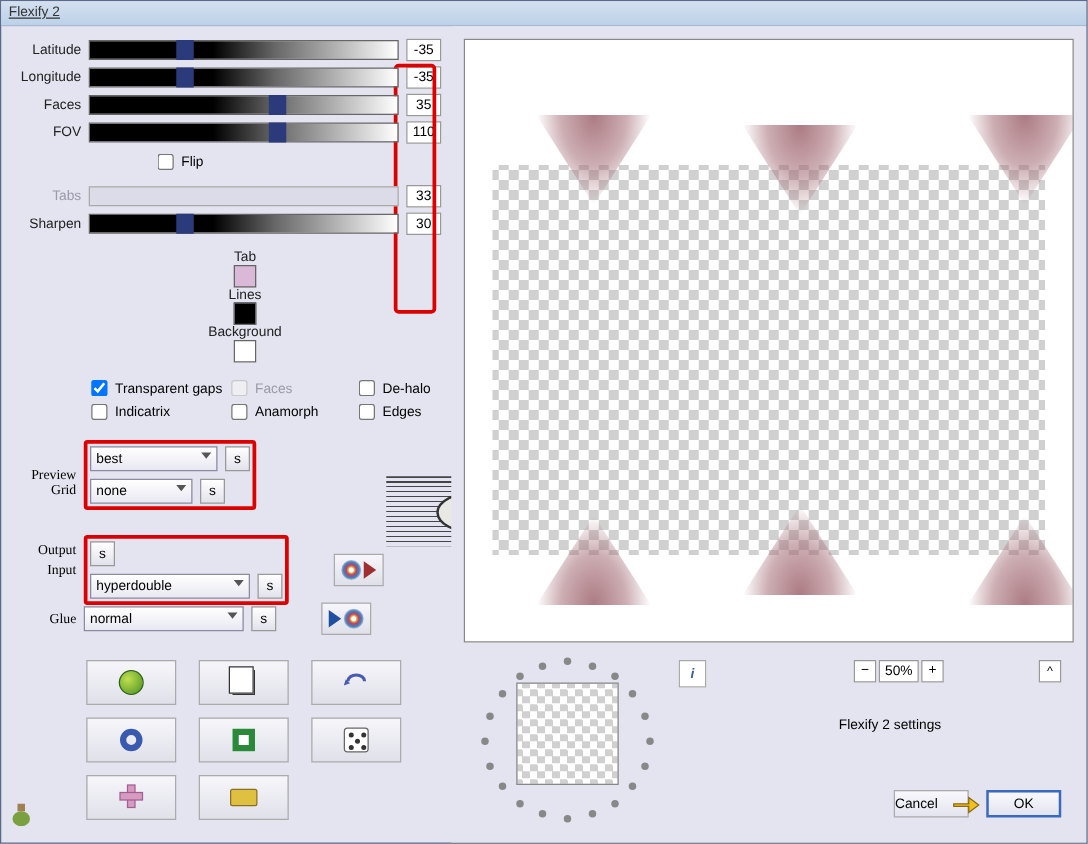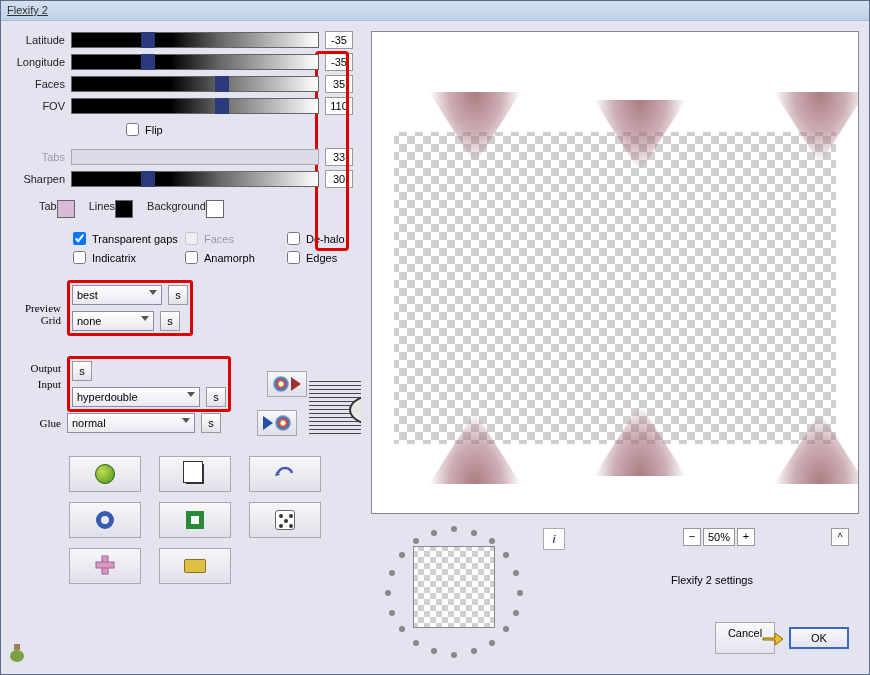--- a/index.html
+++ b/index.html
@@ -12,21 +12,21 @@
   .preview-area { background: #fff; border: 1px solid #888; flex: 1; position: relative; overflow: hidden; }
   .slider-row { display: flex; align-items: center; margin-bottom: 4px; gap: 6px; }
   .slider-label { width: 56px; text-align: right; color: #222; }
   .slider-label.disabled { color: #9a9aaa; }
   .slider-track { flex: 1; height: 16px; background: linear-gradient(to right, #000 0%, #000 40%, #666 60%, #fff 100%); border: 1px solid #666; position: relative; }
   .slider-track.plain { background: #dcdce8; border: 1px solid #aaa; }
   .slider-thumb { position: absolute; top: -1px; width: 14px; height: 16px; background: #2a3a7a; }
   .slider-value { width: 28px; height: 18px; background: #fff; border: 1px solid #999; text-align: center; line-height: 16px; }
   .redbox-values { position: absolute; top: 30px; left: 314px; width: 34px; height: 200px; border: 3px solid #dd0000; border-radius: 4px; pointer-events: none; }
   .flip-row { display: flex; align-items: center; margin: 8px 0 12px 72px; gap: 6px; padding-left: 45px; }
-  .colorbox-row { display: flex; margin: 12px 0 14px 30px; }
+  .colorbox-row { display: flex; align-items:center; margin: 12px 0 14px 30px; flex-direction: column; }
   .colorbox-row .lbl { color:#222; }
   .swatch { width:18px; height:18px; border:1px solid #666; display:inline-block; }
   .check-grid { display: grid; grid-template-columns: 110px 100px 100px; gap: 6px 2px; margin-left: 64px; margin-bottom: 16px; }
   .chk { display:flex; align-items:center; gap:6px; }
   .chk input { width:13px; height:13px; }
   .chk .disabled { color:#9a9aaa; }
   .combo-row { display:flex; align-items:center; gap:6px; margin-bottom:6px; }
   .combo-label { width: 52px; text-align: right; font-family: Liberation Serif, serif; }
   .combo { height: 20px; background: linear-gradient(#fff,#e8e8f2); border: 1px solid #8a8aa0; display:flex; align-items:center; padding: 0 4px; position:relative; }
   .combo .arrow { position:absolute; right:4px; top:4px; width:0; height:0; border-left:4px solid transparent; border-right:4px solid transparent; border-top:5px solid #555; }
@@ -35,21 +35,21 @@
   .btn-grid { display:grid; grid-template-columns:repeat(3,72px); gap:10px 18px; margin-left: 60px; margin-top: 20px; }
   .tool-btn { height:36px; background:linear-gradient(#f6f6fa,#e0e0ea); border:1px solid #aaa; display:flex; align-items:center; justify-content:center; cursor:pointer; }
   .media-btn { width:40px; height:26px; background:linear-gradient(#f6f6fa,#e0e0ea); border:1px solid #aaa; display:flex; align-items:center; justify-content:center; gap:2px; cursor:pointer; }
   .checker-thumb { width:82px; height:82px; background: repeating-conic-gradient(#d0d0d0 0% 25%, #fff 0% 50%) 50% / 12px 12px; border:1px solid #888; }
   .dot { width:6px; height:6px; background:#888; border-radius:50%; position:absolute; }
   .info-btn { width:22px;height:22px;background:#fff;border:1px solid #aaa;display:flex;align-items:center;justify-content:center;font-style:italic;font-weight:bold;color:#3a5a9a;cursor:pointer;}
   .zoom-group { display:flex; align-items:center; gap:2px; }
   .zoom-btn { width:18px;height:18px;background:#fff;border:1px solid #999;text-align:center;line-height:14px;cursor:pointer;}
   .zoom-val { width:32px;height:18px;background:#fff;border:1px solid #999;text-align:center;line-height:16px;}
   .ok-btn { width:60px;height:22px;background:linear-gradient(#f8f8fc,#e4e4f0);border:2px solid #3a6ac0;text-align:center;line-height:18px;cursor:pointer;}
-  .cancel-btn { width:60px;height:32px;background:linear-gradient(#f8f8fc,#e4e4f0);border:1px solid #aaa;text-align:center;line-height:20px;cursor:pointer;}
+  .cancel-btn { width:60px;height:22px;background:linear-gradient(#f8f8fc,#e4e4f0);border:1px solid #aaa;line-height:20px;cursor:pointer;}
   .hand { width:24px;height:18px;position:absolute;left:-28px;top:2px;}
   .checker-prev { position:absolute; top:100px; left:22px; right:22px; height:312px; background: repeating-conic-gradient(#d0d0d0 0% 25%, #fff 0% 50%) 50% / 16px 16px; }
   .shape { position:absolute; width:92px; height:72px; background: radial-gradient(ellipse at 50% 100%, rgba(163,108,117,0.9) 0%, rgba(163,108,117,0.55) 40%, rgba(163,108,117,0) 70%); clip-path: polygon(50% 0%, 100% 100%, 0% 100%); }
   .watermark { position:absolute; top:360px; left:308px; width:138px; height:60px; pointer-events:none; }
   .wm-lines { background: repeating-linear-gradient(#000 0 1px, transparent 1px 4px); width:138px; height:56px; position:absolute; opacity:0.7;}
   .wm-oval { position:absolute; left:40px; top:12px; width:62px; height:34px; background:#e8e8e4; border:2px solid #333; border-radius:50%; display:flex; align-items:center; justify-content:center; font-family: cursive; font-size:12px; }
   .cd-ic { width:16px;height:16px;border-radius:50%;background:radial-gradient(circle,#fff 15%,#e0c050 20%,#c04060 35%,#4080c0 55%,#d0d0d0 75%);}
   .play-tri { width:0;height:0;border-top:7px solid transparent;border-bottom:7px solid transparent;border-left:10px solid #a03030;}
   .globe-ic{width:20px;height:20px;border-radius:50%;background:radial-gradient(circle at 35% 35%,#c0e050,#4a9020);border:1px solid #2a6010;}
   .copy-ic{width:18px;height:20px;border:1px solid #333;background:#fff;position:relative;}
@@ -158,21 +158,21 @@
             <input type="checkbox" style="">
             <span>Edges</span>
           </div>
       </div>
 
       <div class="combo-row">
         <div class="combo-label">Preview</div>
         <div class="redbox-sm" style="display:inline-block">
           <div style="display:flex;gap:6px;flex-direction:column">
             <div style="display:flex;gap:6px">
-              <div class="combo" style="width:90px">
+              <div class="combo" style="width:102px">
                   <span>best</span>
                   <div class="arrow"></div>
                 </div>
               <div class="s-btn">s</div>
             </div>
             <div style="display:flex;gap:6px">
               <div class="combo" style="width:82px">
                   <span>none</span>
                   <div class="arrow"></div>
                 </div>

